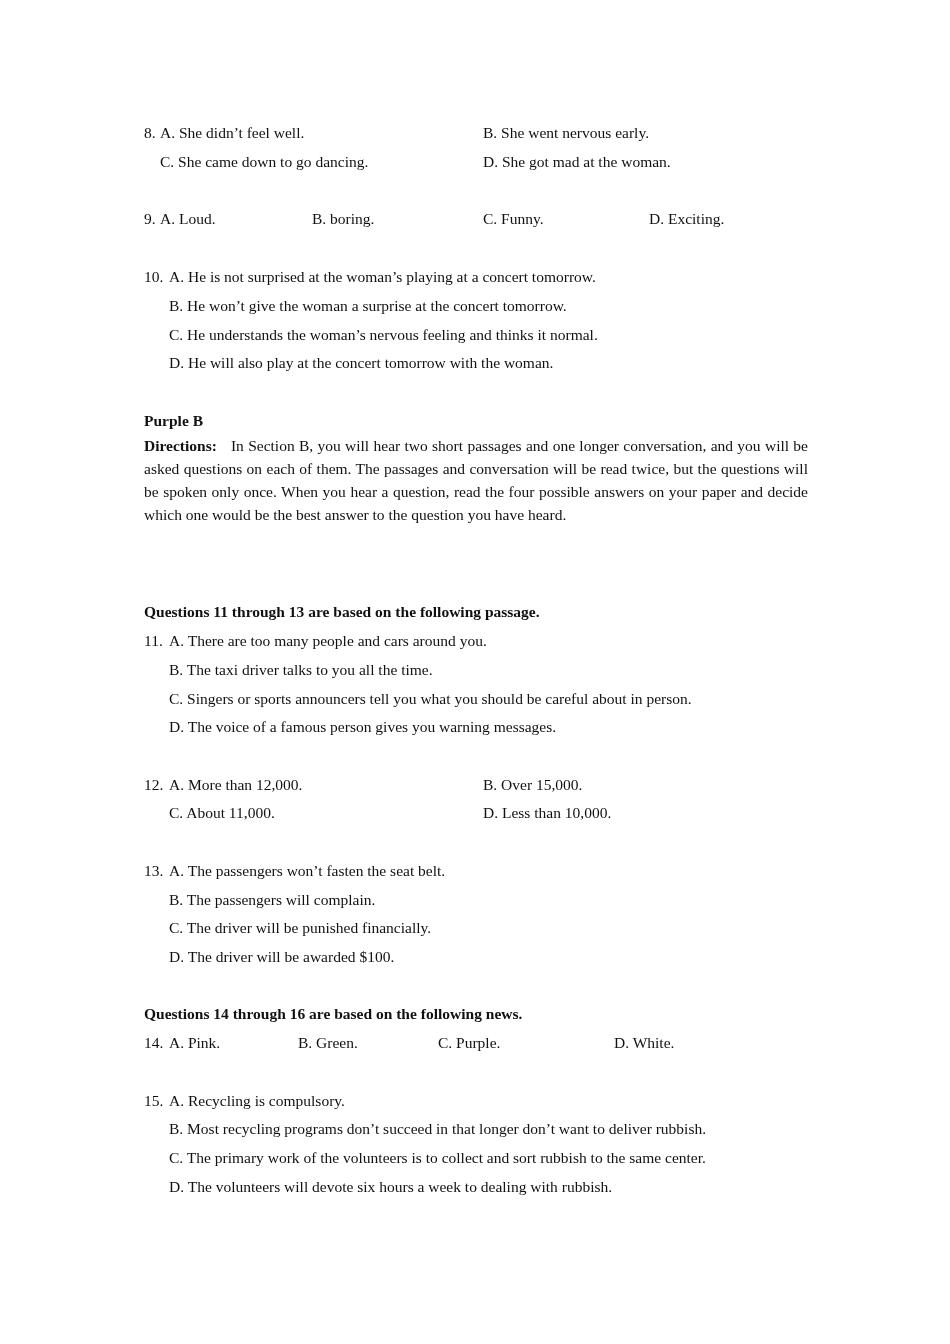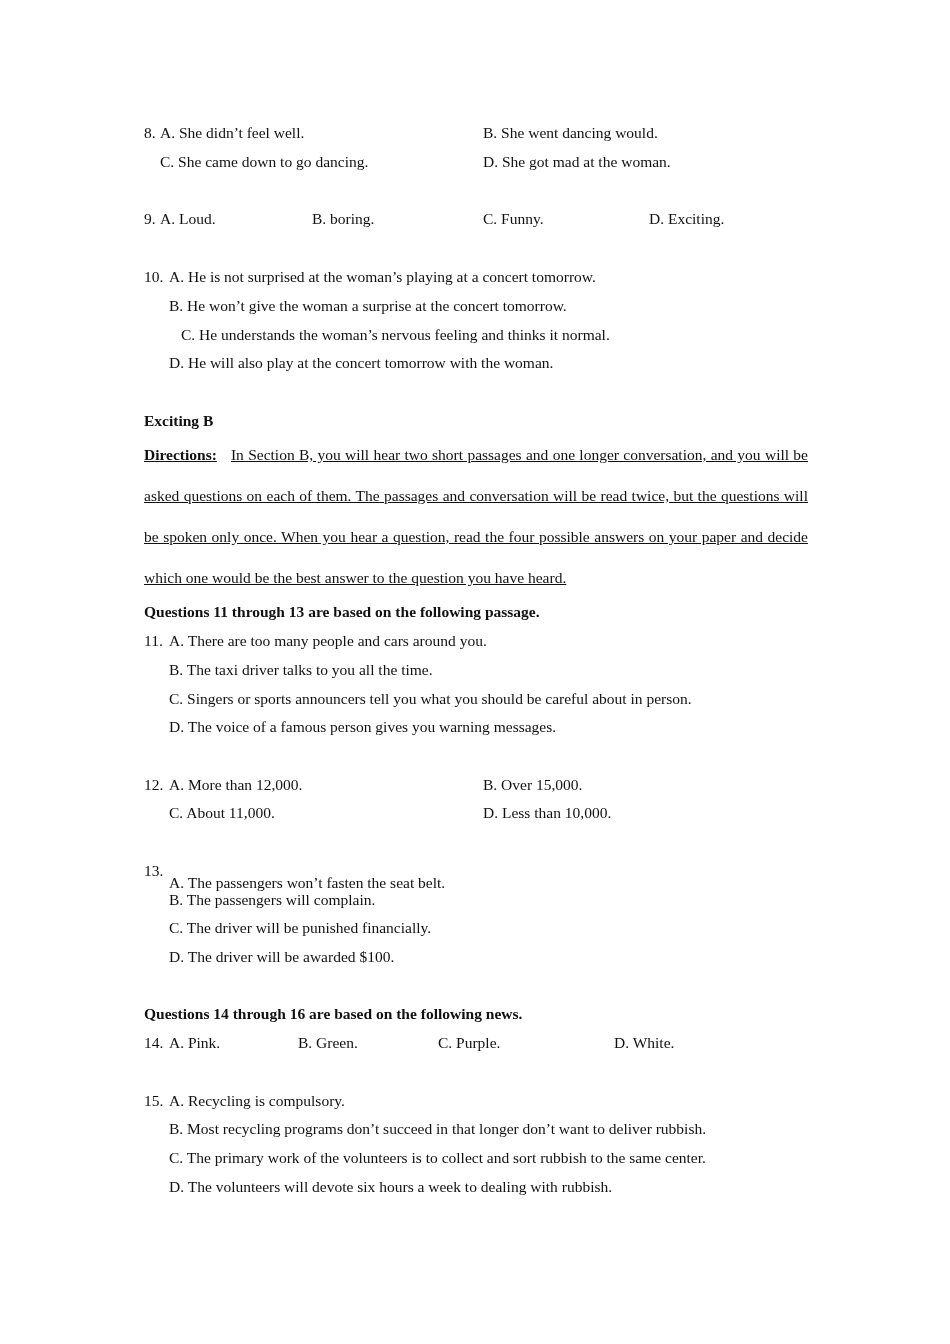--- a/index.html
+++ b/index.html
@@ -19,54 +19,53 @@
     .line {
       position: absolute;
       white-space: nowrap;
       line-height: 20px;
     }
     .bold { font-weight: bold; }
     .para {
       position: absolute;
       left: 144px;
       width: 664px;
-      line-height: 41px;
+      line-height: 23px;
       text-align: justify;
-      text-decoration: underline;
     }
     .para .label { font-weight: bold; margin-right: 14px; }
   </style>
 </head>
 <body>
 
 <div>
   <div class="line" style="left:144px; top:123px;">8.</div>
   <div class="line" style="left:160px; top:123px;text-align:center;">A. She didn’t feel well.</div>
-  <div class="line" style="left:483px; top:123px;">B. She went dancing would.</div>
+  <div class="line" style="left:483px; top:123px;">B. She went nervous early.</div>
   <div class="line" style="left:160px; top:152px;">C. She came down to go dancing.</div>
   <div class="line" style="left:483px; top:152px;">D. She got mad at the woman.</div>
 </div>
 
 <div>
   <div class="line" style="left:144px; top:209px;">9.</div>
   <div class="line" style="left:160px; top:209px;">A. Loud.</div>
   <div class="line" style="left:312px; top:209px;">B. boring.</div>
   <div class="line" style="left:483px; top:209px;">C. Funny.</div>
   <div class="line" style="left:649px; top:209px;">D. Exciting.</div>
 </div>
 
 <div>
   <div class="line" style="left:144px; top:267px;">10.</div>
   <div class="line" style="left:169px; top:267px;">A. He is not surprised at the woman’s playing at a concert tomorrow.</div>
   <div class="line" style="left:169px; top:296px;">B. He won’t give the woman a surprise at the concert tomorrow.</div>
-  <div class="line" style="left:169px; top:325px;margin-left:12px;">C. He understands the woman’s nervous feeling and thinks it normal.</div>
+  <div class="line" style="left:169px; top:325px;">C. He understands the woman’s nervous feeling and thinks it normal.</div>
   <div class="line" style="left:169px; top:353px;">D. He will also play at the concert tomorrow with the woman.</div>
 </div>
 
-<div class="line bold" style="left:144px; top:411px;">Exciting B</div>
+<div class="line bold" style="left:144px; top:411px;">Purple B</div>
 <div class="para" style="top:434px;">
   <span class="label">Directions:</span><span>In Section B, you will hear two short passages and one longer conversation, and you will be asked questions on each of them. The passages and conversation will be read twice, but the questions will be spoken only once. When you hear a question, read the four possible answers on your paper and decide which one would be the best answer to the question you have heard.</span>
 </div>
 
 <div class="line bold" style="left:144px; top:602px;">Questions 11 through 13 are based on the following passage.</div>
 
 <div>
   <div class="line" style="left:144px; top:631px;">11.</div>
   <div class="line" style="left:169px; top:631px;">A. There are too many people and cars around you.</div>
   <div class="line" style="left:169px; top:660px;">B. The taxi driver talks to you all the time.</div>
@@ -77,21 +76,21 @@
 <div>
   <div class="line" style="left:144px; top:775px;text-align:right;">12.</div>
   <div class="line" style="left:169px; top:775px;">A. More than 12,000.</div>
   <div class="line" style="left:483px; top:775px;">B. Over 15,000.</div>
   <div class="line" style="left:169px; top:803px;">C. About 11,000.</div>
   <div class="line" style="left:483px; top:803px;">D. Less than 10,000.</div>
 </div>
 
 <div>
   <div class="line" style="left:144px; top:861px;">13.</div>
-  <div class="line" style="left:169px; top:861px;margin-top:12px;">A. The passengers won’t fasten the seat belt.</div>
+  <div class="line" style="left:169px; top:861px;">A. The passengers won’t fasten the seat belt.</div>
   <div class="line" style="left:169px; top:890px;">B. The passengers will complain.</div>
   <div class="line" style="left:169px; top:918px;">C. The driver will be punished financially.</div>
   <div class="line" style="left:169px; top:947px;">D. The driver will be awarded $100.</div>
 </div>
 
 <div class="line bold" style="left:144px; top:1004px;">Questions 14 through 16 are based on the following news.</div>
 
 <div>
   <div class="line" style="left:144px; top:1033px;">14.</div>
   <div class="line" style="left:169px; top:1033px;">A. Pink.</div>

